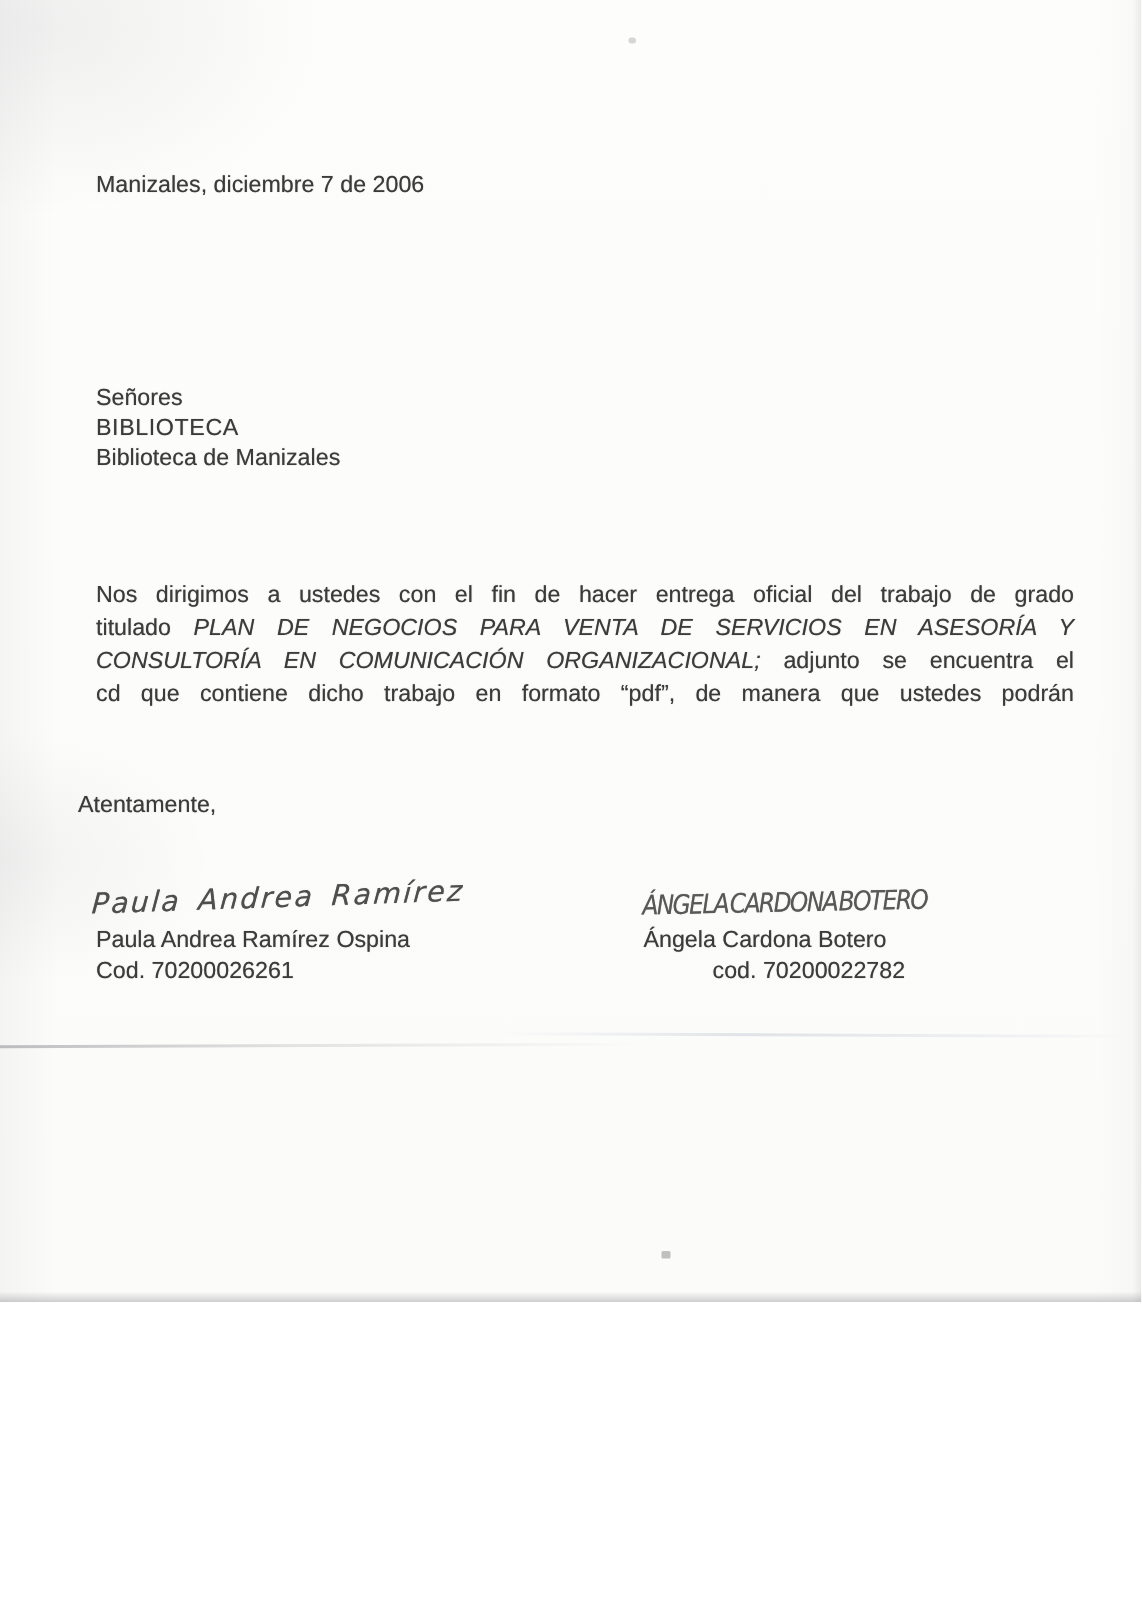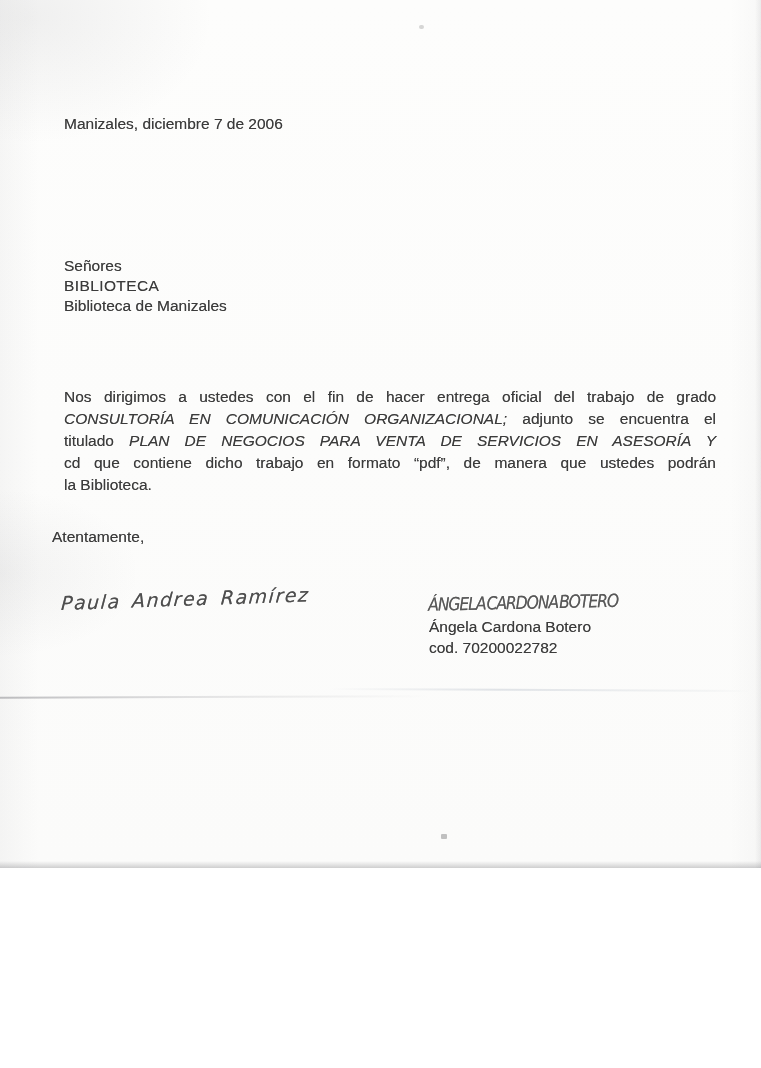--- a/index.html
+++ b/index.html
@@ -120,29 +120,32 @@
   <div class="abs typed" style="left:64px; top:114px;">Manizales, diciembre 7 de 2006</div>
 
   <div class="abs" style="left:64px; top:243px;margin-top:13px;">
     <div class="typed">Señores</div>
     <div class="typed bold">BIBLIOTECA</div>
     <div class="typed">Biblioteca de Manizales</div>
   </div>
 
   <div class="abs body-par">
     <div class="jline">Nos dirigimos a ustedes con el fin de hacer entrega oficial del trabajo de grado</div>
+    <div class="jline"><span>titulado </span> <span class="it">PLAN DE NEGOCIOS PARA VENTA DE SERVICIOS EN ASESORÍA Y</span></div>
     <div class="jline"><span class="it">CONSULTORÍA EN COMUNICACIÓN ORGANIZACIONAL;</span> <span> adjunto se encuentra el</span></div>
-    <div class="jline"><span>titulado </span> <span class="it">PLAN DE NEGOCIOS PARA VENTA DE SERVICIOS EN ASESORÍA Y</span></div>
     <div class="jline">cd que contiene dicho trabajo en formato “pdf”, de manera que ustedes podrán</div>
-    <div class="lline">la Biblioteca.</div>
   </div>
 
   <div class="abs typed" style="left:52px; top:527px;">Atentamente,</div>
 
   <div class="abs hand hand-left">Paula Andrea Ramírez</div>
+  <div class="abs" style="left:64px; top:617px;">
+    <div class="typed">Paula Andrea Ramírez Ospina</div>
+    <div class="typed" style="margin-top:1px;">Cod. 70200026261</div>
+  </div>
 
   <div class="abs hand hand-right">ÁNGELA CARDONA BOTERO</div>
   <div class="abs" style="left:429px; top:617px;">
     <div class="typed">Ángela Cardona Botero</div>
-    <div class="typed" style="margin-top:1px;">cod. 70200022782</div>
+    <div class="typed" style="margin-top:1px;margin-left:46px;">cod. 70200022782</div>
   </div>
 
 </div>
 
 </body></html>

